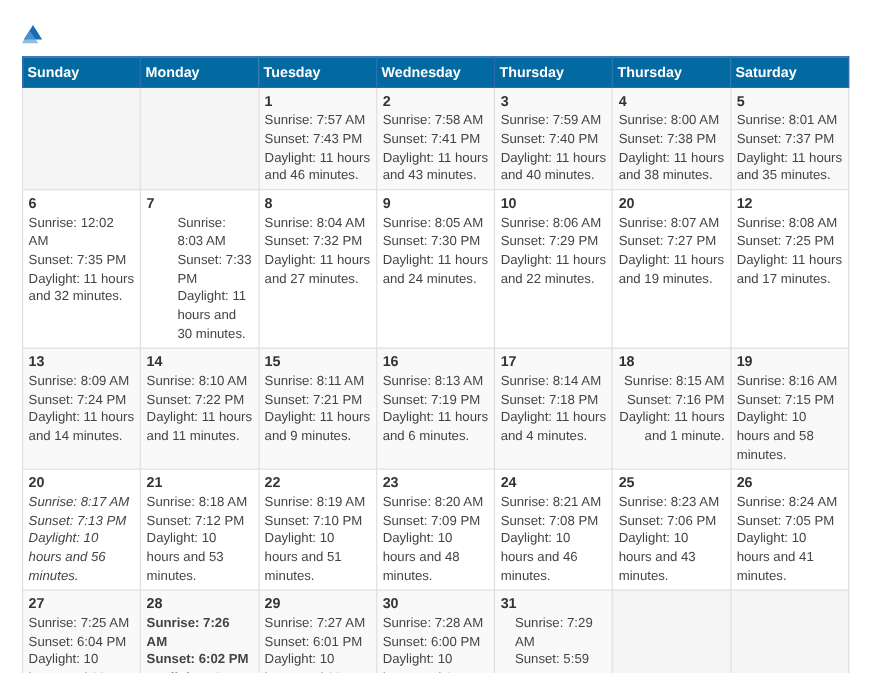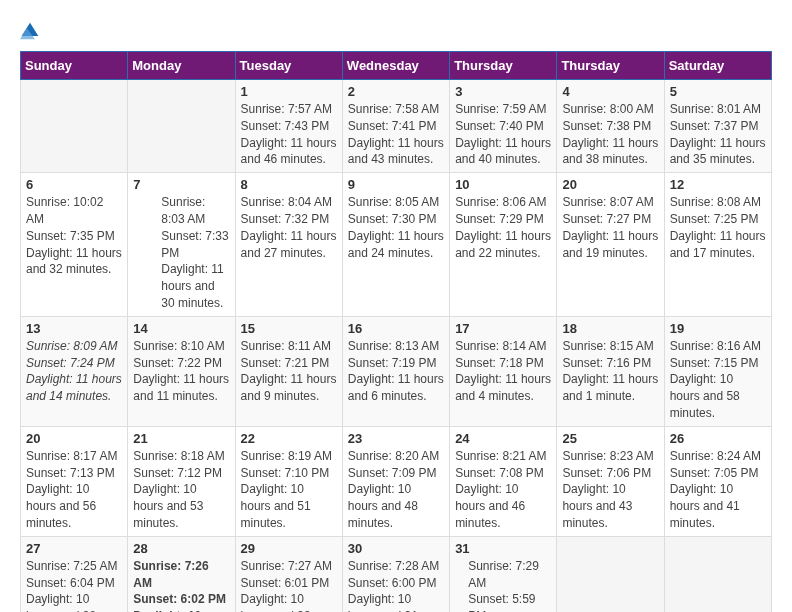--- a/index.html
+++ b/index.html
@@ -46,21 +46,21 @@
     .subtitle {
       font-size: 16px;
       color: #555;
     }
     table {
       width: 100%;
       border-collapse: collapse;
       font-size: 11px;
     }
     thead tr {
-      background-color: #701a75;
+      background-color: #0369a1;
       color: #fff;
     }
     thead th {
       padding: 6px 4px;
       text-align: left;
       font-size: 13px;
       font-weight: bold;
       border: 1px solid #2b6cb0;
     }
     tbody tr {
@@ -155,21 +155,21 @@
         <td>
           <span class="day-number">5</span>
           <div class="day-info" style="white-space: pre-line;">Sunrise: 8:01 AM
 Sunset: 7:37 PM
 Daylight: 11 hours and 35 minutes.</div>
         </td>
       </tr>
       <tr>
         <td>
           <span class="day-number">6</span>
-          <div class="day-info" style="white-space: pre-line;">Sunrise: 10:02 AM
+          <div class="day-info" style="white-space: pre-line;">Sunrise: 12:02 AM
 Sunset: 7:35 PM
 Daylight: 11 hours and 32 minutes.</div>
         </td>
         <td>
           <span class="day-number">7</span>
           <div class="day-info" style="white-space: pre-line; margin-left: 28px;">Sunrise: 8:03 AM
 Sunset: 7:33 PM
 Daylight: 11 hours and 30 minutes.</div>
         </td>
         <td>
@@ -199,21 +199,21 @@
         <td>
           <span class="day-number">12</span>
           <div class="day-info" style="white-space: pre-line;">Sunrise: 8:08 AM
 Sunset: 7:25 PM
 Daylight: 11 hours and 17 minutes.</div>
         </td>
       </tr>
       <tr>
         <td>
           <span class="day-number">13</span>
-          <div class="day-info" style="white-space: pre-line; font-style: italic;">Sunrise: 8:09 AM
+          <div class="day-info" style="white-space: pre-line;">Sunrise: 8:09 AM
 Sunset: 7:24 PM
 Daylight: 11 hours and 14 minutes.</div>
         </td>
         <td>
           <span class="day-number">14</span>
           <div class="day-info" style="white-space: pre-line;">Sunrise: 8:10 AM
 Sunset: 7:22 PM
 Daylight: 11 hours and 11 minutes.</div>
         </td>
         <td>
@@ -229,35 +229,35 @@
 Daylight: 11 hours and 6 minutes.</div>
         </td>
         <td>
           <span class="day-number">17</span>
           <div class="day-info" style="white-space: pre-line;">Sunrise: 8:14 AM
 Sunset: 7:18 PM
 Daylight: 11 hours and 4 minutes.</div>
         </td>
         <td>
           <span class="day-number">18</span>
-          <div class="day-info" style="white-space: pre-line;">Sunrise: 8:15 AM
+          <div class="day-info" style="white-space: pre-line; text-align: right;">Sunrise: 8:15 AM
 Sunset: 7:16 PM
 Daylight: 11 hours and 1 minute.</div>
         </td>
         <td>
           <span class="day-number">19</span>
           <div class="day-info" style="white-space: pre-line;">Sunrise: 8:16 AM
 Sunset: 7:15 PM
 Daylight: 10 hours and 58 minutes.</div>
         </td>
       </tr>
       <tr>
         <td>
           <span class="day-number">20</span>
-          <div class="day-info" style="white-space: pre-line;">Sunrise: 8:17 AM
+          <div class="day-info" style="white-space: pre-line; font-style: italic;">Sunrise: 8:17 AM
 Sunset: 7:13 PM
 Daylight: 10 hours and 56 minutes.</div>
         </td>
         <td>
           <span class="day-number">21</span>
           <div class="day-info" style="white-space: pre-line;">Sunrise: 8:18 AM
 Sunset: 7:12 PM
 Daylight: 10 hours and 53 minutes.</div>
         </td>
         <td>

